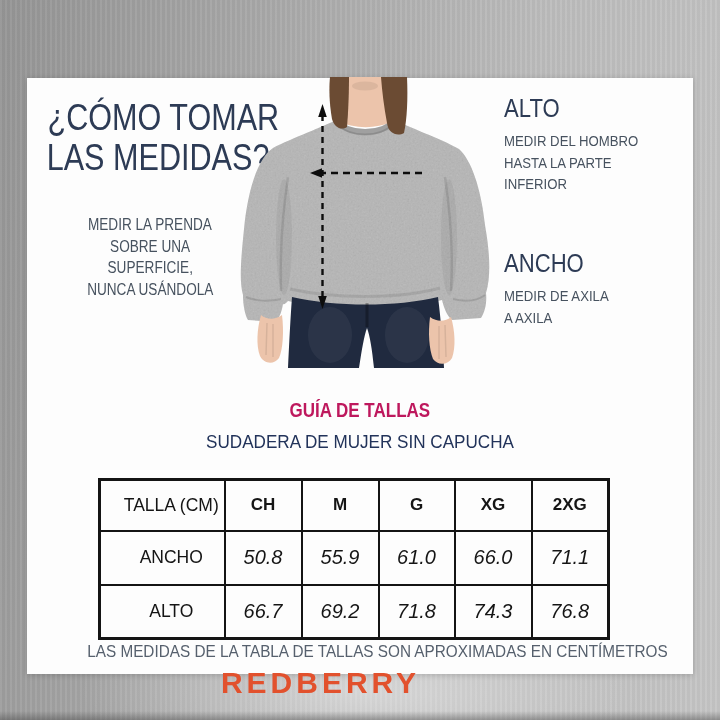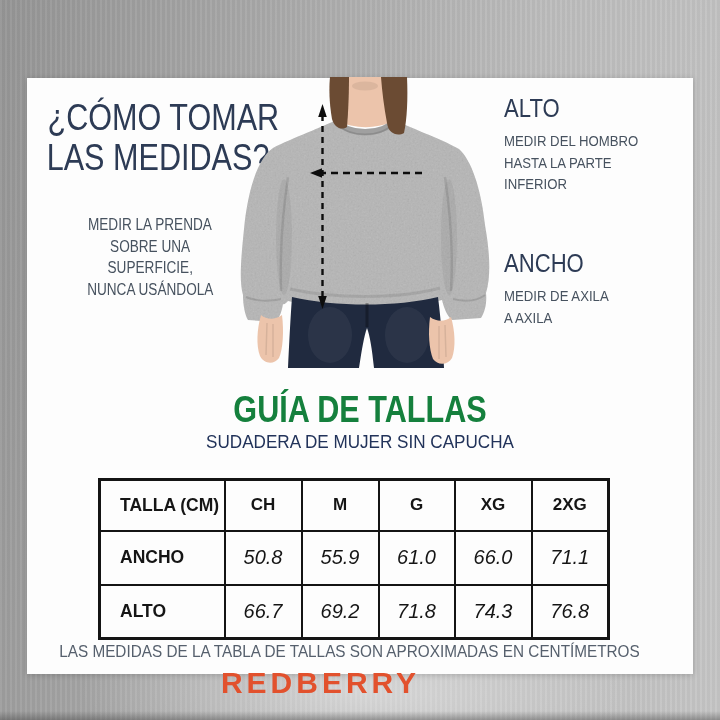--- a/index.html
+++ b/index.html
@@ -26,35 +26,35 @@
     font-size:16px;line-height:21.5px;color:#47525f;white-space:nowrap;}
 
   .side-block{width:190px;text-align:left;white-space:nowrap;}
   .side-block .hd{font-size:26px;line-height:32px;color:#2d3b55;}
   .side-block .ln{font-size:15.5px;line-height:21.5px;color:#47525f;}
   .alto-block{left:477px;top:14px;}
   .ancho-block{left:477px;top:169px;}
   .side-gap{height:6px;}
 
   .guia-title{left:0;top:312px;width:666px;text-align:center;font-weight:bold;
-    font-size:36px;line-height:40px;color:#15803d;white-space:nowrap;}
+    font-size:20px;line-height:40px;color:#be185d;white-space:nowrap;}
   .guia-sub{left:0;top:351px;width:666px;text-align:center;
     font-size:19px;line-height:26px;color:#22335a;white-space:nowrap;}
 
   table.size{position:absolute;left:71px;top:400px;width:509px;
     border-collapse:collapse;table-layout:fixed;border:3px solid #141414;}
   table.size td,table.size th{border:2px solid #141414;color:#151515;vertical-align:middle;}
   table.size tr.hdr{height:51px;}
   table.size tr.datarow{height:54px;}
-  th.lbl,td.lbl{text-align:left;padding-left:19px;font-weight:bold;font-size:17.5px;}
+  th.lbl,td.lbl{text-align:center;padding-left:19px;font-weight:normal;font-size:17.5px;}
   th.sz{font-size:17px;font-weight:bold;text-align:center;}
   td.val{font-size:20px;font-weight:400;text-align:center;color:#1c1c1c;font-style:italic;}
 
   .footnote{left:0;top:562px;width:610px;text-align:center;
-    font-size:17px;line-height:24px;color:#56606d;white-space:nowrap;}
+    font-size:17px;line-height:24px;color:#56606d;white-space:nowrap;padding-left:28px;}
 
   .brand{position:absolute;left:0;top:664px;width:641px;text-align:center;
     font-size:30px;line-height:38px;font-weight:bold;letter-spacing:4px;color:#e2512d;}
 
   svg.photo{position:absolute;left:208px;top:-1px;width:262px;height:292px;}
 </style>
 </head>
 <body>
 
 <div class="card">

